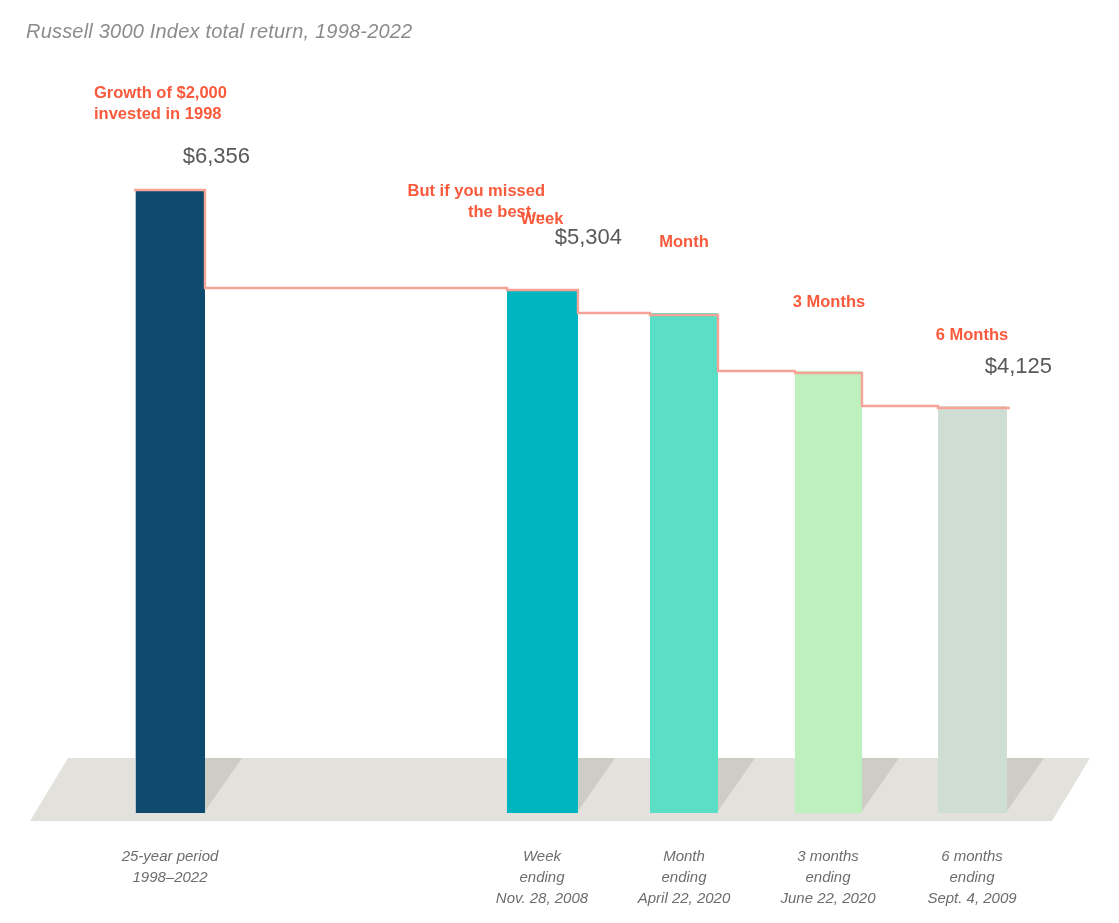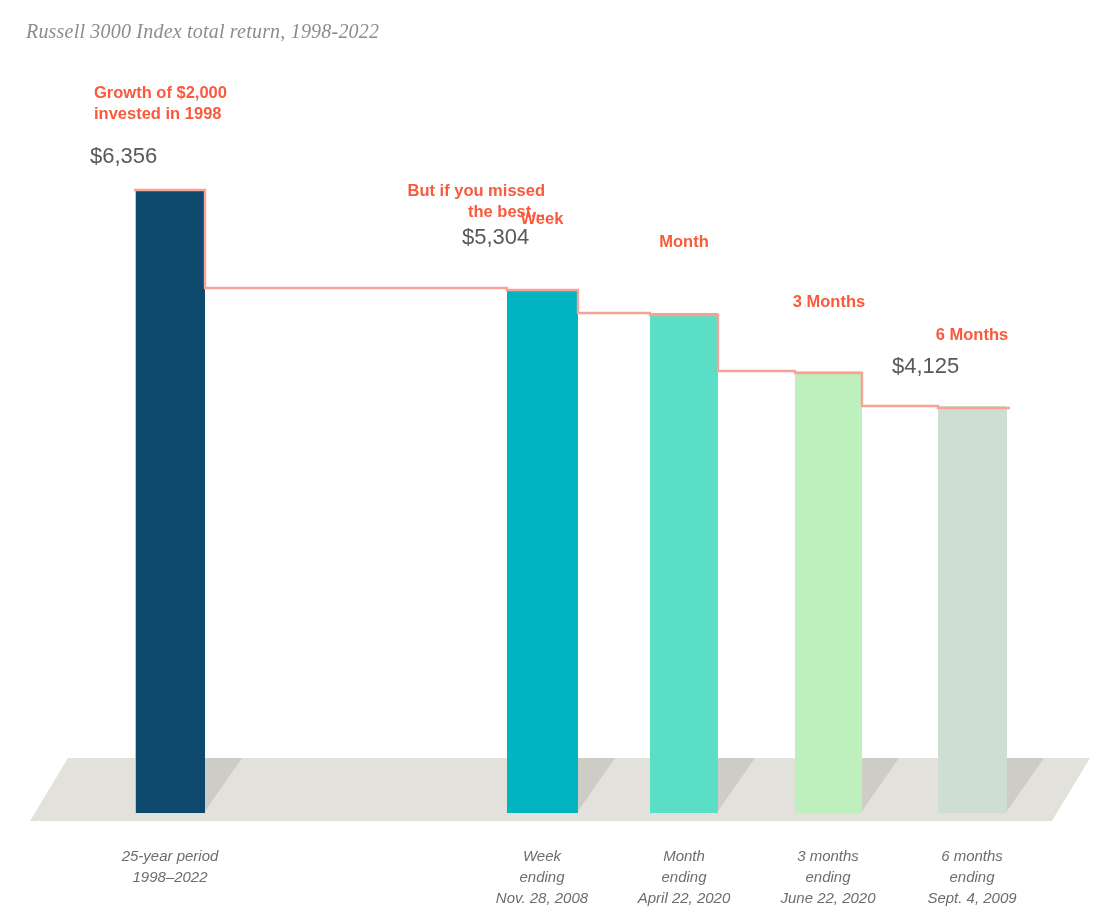--- a/index.html
+++ b/index.html
@@ -15,21 +15,21 @@
     overflow: hidden;
   }
   #chart-root {
     position: absolute;
     inset: 0;
   }
   .chart-title {
     position: absolute;
     left: 26px;
     top: 20px;
-    font-family: Liberation Serif, serif;
+    font-family: Liberation Sans, sans-serif;
     font-style: italic;
     font-size: 20px;
     color: #8c8c8c;
     letter-spacing: 0.2px;
     white-space: nowrap;
   }
   
   .floor-layer {
     position: absolute;
     left: 0; top: 0;
@@ -60,21 +60,21 @@
     font-weight: bold;
     line-height: 21px;
     white-space: pre-line;
   }
   .ann.center { text-align: center; }
   .value-label {
     position: absolute;
     color: #595959;
     font-size: 22px;
     font-weight: normal;
-    text-align: left;
+    text-align: right;
     white-space: nowrap;
   }
   .cat-label {
     position: absolute;
     color: #6d6d6d;
     font-size: 15px;
     line-height: 21px;
     text-align: center;
     white-space: pre-line;
     font-style: italic;

